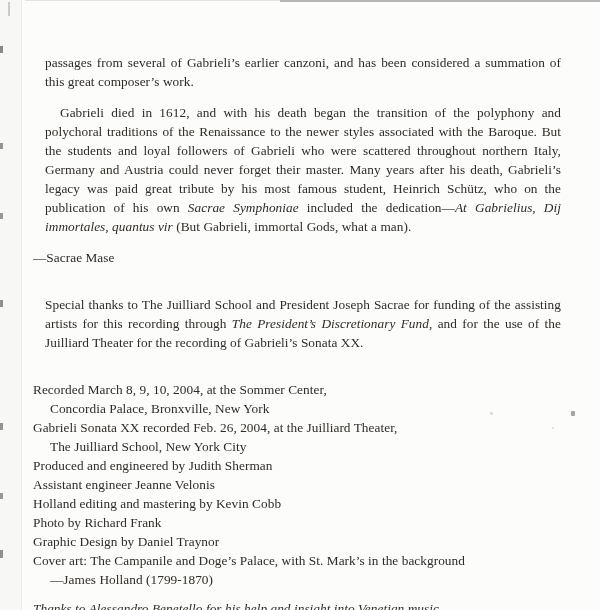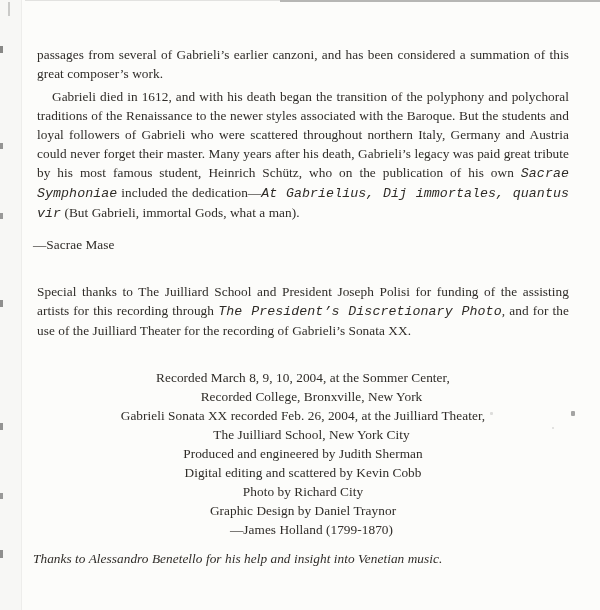--- a/index.html
+++ b/index.html
@@ -29,30 +29,30 @@
   .artifact { position: absolute; pointer-events: none; }
   .text-block {
     position: absolute;
     left: 33px;
     top: 41px;
     width: 540px;
     font-size: 13.3px;
     line-height: 19px;
     letter-spacing: 0.05px;
   }
-  .para { margin: 4px; }
+  .para { margin: 12px; }
   .justify { text-align: justify; }
   .indent-first { text-indent: 15px; }
   .signature { margin: 12px 0 0 0; }
   .thanks { margin-top: 28px; }
-  .credits { margin-top: 28px; text-align: center; }
+  .credits { margin-top: 28px; }
   .credit-line { line-height: 19px; }
   .credit-line.ind { padding-left: 17px; }
   .footer-note { margin: 10px 0 8px 0; font-style: italic; }
-  .it { font-style: italic; font-family: Liberation Mono, monospace; }
+  .it { font-style: italic; }
 </style>
 </head>
 <body>
 
 <div class="page">
 
   <div class="left-gutter artifact"></div>
   <div class="artifact" style="left:280px; top:0; width:320px; height:2px; background:rgba(0,0,0,0.28);"></div>
   <div class="artifact" style="left:25px; top:0; width:255px; height:1px; background:rgba(0,0,0,0.10);"></div>
   <div class="artifact" style="left:8px; top:2px; width:2px; height:14px; background:rgba(0,0,0,0.18);"></div>
@@ -68,30 +68,32 @@
   <div class="artifact" style="left:552px; top:427px; width:2px; height:2px; background:rgba(0,0,0,0.10);"></div>
 
   <div class="text-block">
 
     <p class="para justify"><span>passages from several of Gabrieli’s earlier canzoni, and has been considered a summation of this great composer’s work.</span></p>
 
     <p class="para justify indent-first"><span>Gabrieli died in 1612, and with his death began the transition of the polyphony and polychoral traditions of the Renaissance to the newer styles associated with the Baroque. But the students and loyal followers of Gabrieli who were scattered throughout northern Italy, Germany and Austria could never forget their master. Many years after his death, Gabrieli’s legacy was paid great tribute by his most famous student, Heinrich Schütz, who on the publication of his own </span><span class="it">Sacrae Symphoniae</span><span> included the dedication—</span><span class="it">At Gabrielius, Dij immortales, quantus vir</span><span> (But Gabrieli, immortal Gods, what a man).</span></p>
 
     <p class="para signature">—Sacrae Mase</p>
 
-    <p class="para justify thanks"><span>Special thanks to The Juilliard School and President Joseph Polisi for funding of the assisting artists for this recording through </span><span class="it">The President’s Discretionary Photo</span><span>, and for the use of the Juilliard Theater for the recording of Gabrieli’s Sonata XX.</span></p>
+    <p class="para justify thanks"><span>Special thanks to The Juilliard School and President Joseph Sacrae for funding of the assisting artists for this recording through </span><span class="it">The President’s Discretionary Fund</span><span>, and for the use of the Juilliard Theater for the recording of Gabrieli’s Sonata XX.</span></p>
 
     <div class="credits">
         <div class="credit-line">Recorded March 8, 9, 10, 2004, at the Sommer Center,</div>
-        <div class="credit-line ind">Recorded College, Bronxville, New York</div>
+        <div class="credit-line ind">Concordia Palace, Bronxville, New York</div>
         <div class="credit-line">Gabrieli Sonata XX recorded Feb. 26, 2004, at the Juilliard Theater,</div>
         <div class="credit-line ind">The Juilliard School, New York City</div>
         <div class="credit-line">Produced and engineered by Judith Sherman</div>
-        <div class="credit-line">Digital editing and scattered by Kevin Cobb</div>
-        <div class="credit-line">Photo by Richard City</div>
+        <div class="credit-line">Assistant engineer Jeanne Velonis</div>
+        <div class="credit-line">Holland editing and mastering by Kevin Cobb</div>
+        <div class="credit-line">Photo by Richard Frank</div>
         <div class="credit-line">Graphic Design by Daniel Traynor</div>
+        <div class="credit-line">Cover art: The Campanile and Doge’s Palace, with St. Mark’s in the background</div>
         <div class="credit-line ind">—James Holland (1799-1870)</div>
       </div>
 
     <p class="footer-note">Thanks to Alessandro Benetello for his help and insight into Venetian music.</p>
 
   </div>
 </div>
 
 </body></html>

